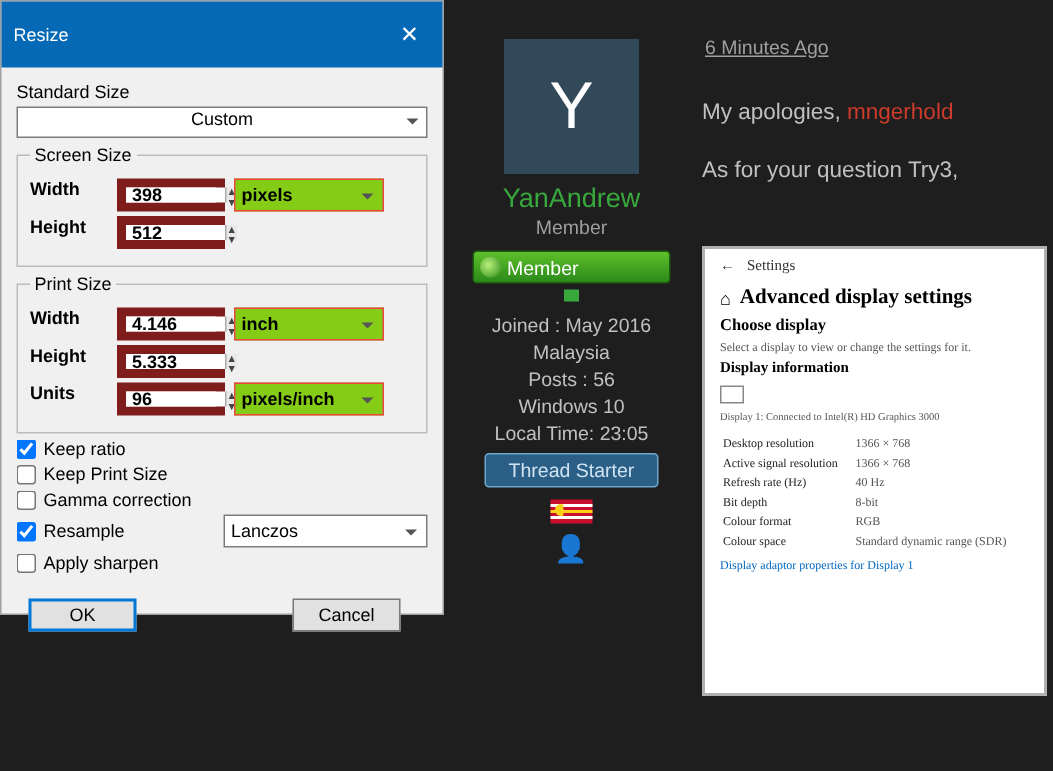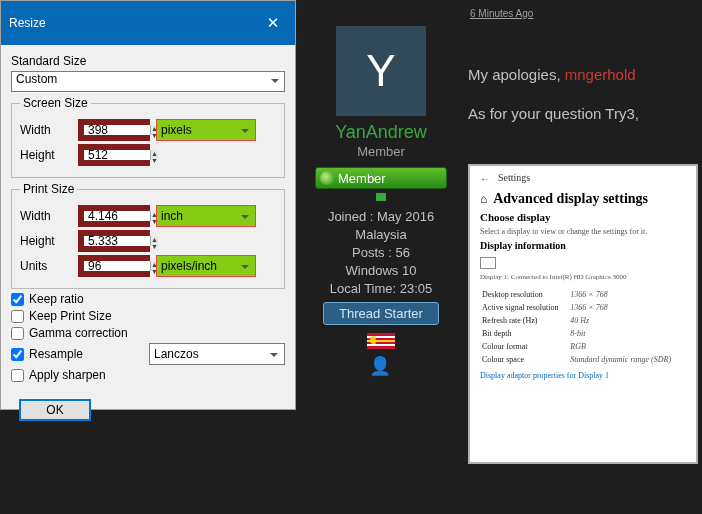--- a/index.html
+++ b/index.html
@@ -7,44 +7,44 @@
 
 
 .dialog { position: absolute; left: 0; top: 0; width: 296px; height: 410px; background: #f0f0f0; border: 1px solid #a0a0a0; }
 .titlebar { height: 44px; background: #0569b6; color: #fff; display: flex; align-items: center; padding: 0 8px; font-size: 12px; }
 .titlebar span { flex: 1; }
 .close-x { width: 28px; text-align: center; font-size: 15px; cursor: pointer; }
 .dlg-body { padding: 6px 10px 8px 10px; color: #000; }
 .field-row { display: flex; align-items: center; margin: 3px 0; font-size: 12px; }
 .lbl { width: 58px; }
 .select { flex: 1; height: 21px; background: #fff; border: 1px solid #7a7a7a; padding: 0 4px; appearance: none; position: relative; }
-.select-w { position: relative; flex: 1; }
+.select-w { position: relative; flex: 1; text-align: center; }
 .select-w::after { content: ""; position: absolute; right: 6px; top: 8px; border: 4px solid transparent; border-top-color: #555; }
 fieldset { border: 1px solid #bcbcbc; padding: 6px 8px 8px 8px; margin-top: 4px; }
 legend { padding: 0 3px; font-size: 12px; }
-.numrow { display: flex; align-items: center; margin: 3px 0; }
+.numrow { display: flex; margin: 3px 0; font-weight: bold; }
 .numrow .lbl { width: 58px; }
 .numbox { width: 72px; height: 22px; display: flex; border: 6px solid #7f1d1d; background: #7f1d1d; }
 .numbox input { border: 0; width: 66px; padding: 0 4px; font: inherit; outline: none; }
 .spinners { width: 16px; display: flex; flex-direction: column; border-left: 1px solid #aaa; background: #e8e8e8; }
 .spinners div { flex: 1; display: flex; justify-content: center; align-items: center; font-size: 7px; color: #444; cursor: pointer; }
 .unit-sel { margin-left: 6px; width: 100px; height: 22px; border: 1px solid #ef4444; background: #84cc16; padding: 0 4px; position: relative; display: flex; align-items: center; }
 .unit-sel::after { content: ""; position: absolute; right: 6px; top: 9px; border: 4px solid transparent; border-top-color: #555; }
 .check-row { display: flex; align-items: center; margin: 3px 0; font-size: 12px; }
 .check-row input { margin-right: 5px; }
 .resample-row { display: flex; align-items: center; margin: 3px 0; }
 .resample-sel { margin-left: auto; width: 136px; height: 22px; border: 1px solid #7a7a7a; background: #fff; padding: 0 4px; display: flex; align-items: center; position: relative; }
 .resample-sel::after { content: ""; position: absolute; right: 6px; top: 9px; border: 4px solid transparent; border-top-color: #555; }
 .btn-row { display: flex; justify-content: space-between; padding: 14px 18px 0 8px; }
 .btn { width: 72px; height: 22px; background: #e1e1e1; border: 1px solid #7a7a7a; font: inherit; cursor: pointer; }
 .btn.primary { border: 2px solid #0078d7; }
 
 
 .forum { position: absolute; left: 296px; top: 0; right: 0; bottom: 0; background: #1e1e1e; color: #9f9f9f; font-size: 14px; }
-.timestamp { text-align: left; padding: 8px 0 0 174px; text-decoration: underline; font-size: 10px; }
+.timestamp { text-align: left; padding: 24px 0 0 174px; text-decoration: underline; font-size: 13px; }
 .sidebar { position: absolute; left: 0; top: 26px; width: 170px; text-align: center; }
 .avatar { width: 90px; height: 90px; margin: 0 auto; background: #32495a; color: #fff; font-size: 44px; font-weight: 300; display: flex; align-items: center; justify-content: center; }
 .username { color: #39a83c; font-size: 18px; margin-top: 6px; }
 .role { font-size: 13px; margin-top: 1px; }
 .member-badge { margin: 8px auto 4px; width: 132px; height: 22px; background: linear-gradient(#5fbf2a,#2a8a1a); border-radius: 3px; color: #fff; font-size: 13px; display: flex; align-items: center; padding-left: 22px; position: relative; border: 1px solid #1c5f10; }
 .member-badge::before { content: ""; position: absolute; left: 4px; top: 3px; width: 14px; height: 14px; background: radial-gradient(circle at 40% 40%, #baf07a, #2a8a1a); border-radius: 50%; }
 .tiny-bar { width: 10px; height: 8px; background: #39a83c; margin: 2px auto 8px; }
 .stat { font-size: 13px; margin: 3px 0; color: #c0c0c0; }
 .threadstarter { margin: 6px auto; width: 116px; padding: 3px 0; background: #2b5f86; border: 1px solid #6fa8cc; border-radius: 3px; color: #cfe4f3; font-size: 13px; }
 .flag { width: 28px; height: 16px; margin: 8px auto 6px; background: #c8102e; position: relative; }
@@ -66,21 +66,21 @@
 .embed .sub { font-size: 11px; font-weight: 600; margin: 2px 0; }
 .embed .hint { font-size: 8px; color: #555; margin: 4px 0 3px; }
 .embed .dispsel { border: 1px solid #999; padding: 2px 4px; font-size: 8px; margin-bottom: 10px; position: relative; }
 .embed .dispsel::after { content: "⌄"; position: absolute; right: 4px; top: 0; font-size: 10px; }
 .embed .info h4 { font-size: 10px; font-weight: 600; margin: 4px 0 6px; }
 .embed .mon { font-size: 13px; border: 1px solid #888; width: 16px; height: 12px; display: inline-block; margin-bottom: 2px; }
 .embed .conn { font-size: 7px; color: #555; margin-bottom: 6px; }
 .embed table { width: 100%; font-size: 8px; }
 .embed td { padding: 1px 0; }
 .embed td:first-child { color: #222; }
-.embed td:last-child { color: #555; font-style: italic; }
+.embed td:last-child { color: #555; }
 .embed .link { color: #0067c0; font-size: 8px; margin-top: 4px; display: block; }
 </style>
 </head>
 <body>
 
 <div class="dialog">
   <div class="titlebar">
     <span>Resize</span>
     <div class="close-x">✕</div>
   </div>
@@ -172,20 +172,21 @@
       <span>Resample</span>
       <div class="resample-sel">Lanczos</div>
     </div>
     <div class="check-row">
         <input type="checkbox" style="">
         <span>Apply sharpen</span>
       </div>
 
     <div class="btn-row">
       <button class="btn primary">OK</button>
+      <button class="btn">Cancel</button>
     </div>
   </div>
 </div>
 
 <div class="forum">
   <div class="timestamp">6 Minutes Ago</div>
   <div class="sidebar">
     <div class="avatar">Y</div>
     <div class="username">YanAndrew</div>
     <div class="role">Member</div>

